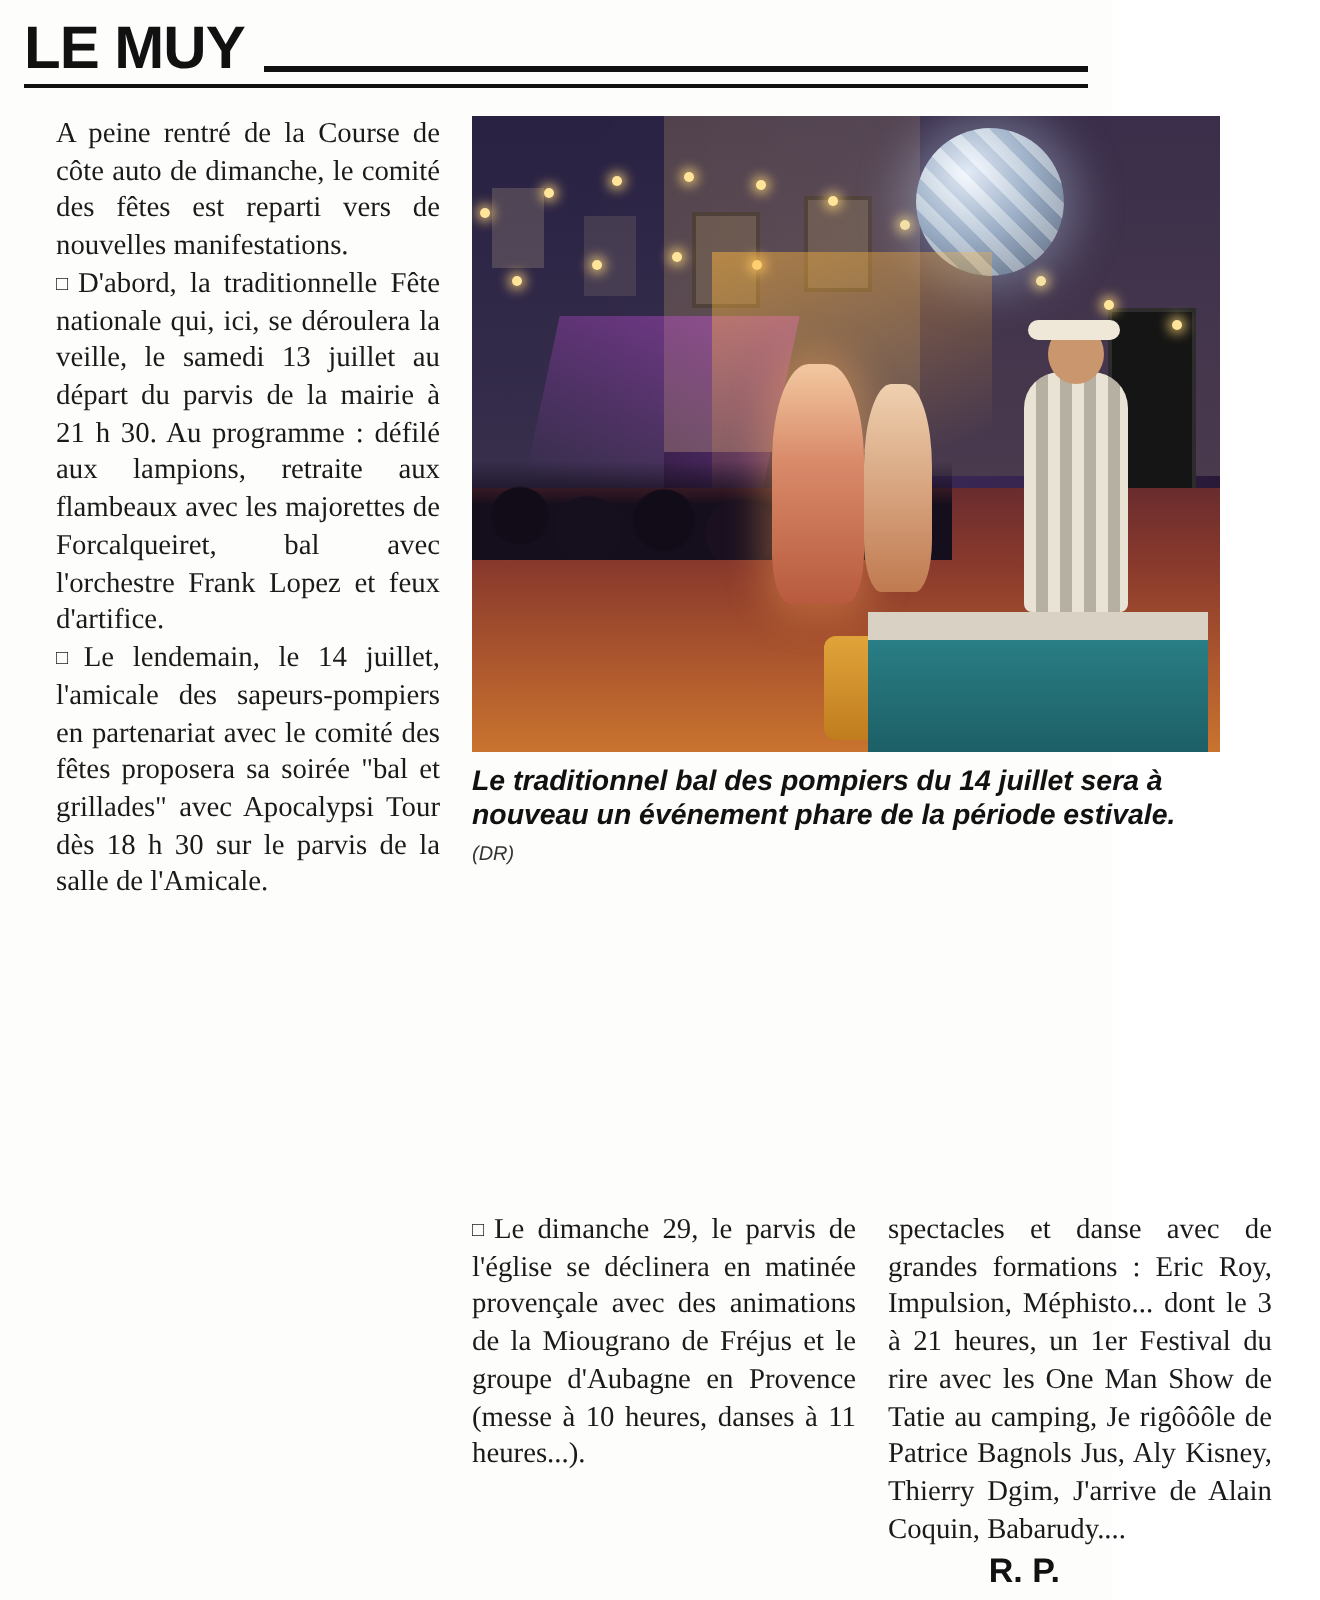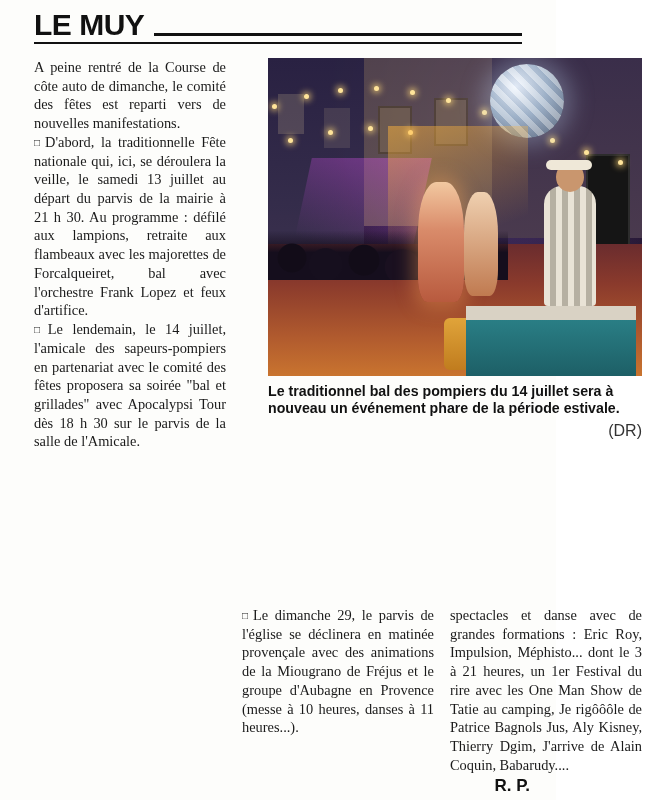--- a/index.html
+++ b/index.html
@@ -12,21 +12,21 @@
     height: 800px;
     font-family: "Liberation Serif", serif;
     color: #1a1a1a;
     overflow: hidden;
   }
   .page {
     position: relative;
     width: 556px;
     height: 800px;
     box-sizing: border-box;
-    padding: 0 34px;
+    padding: 0 12px;
     background: #fdfdfb;
   }
   
   .rubric-row {
     display: flex;
     align-items: flex-end;
     padding-top: 10px;
   }
   .rubric {
     font-family: "Liberation Sans", sans-serif;
@@ -66,62 +66,63 @@
   }
   .col {
     position: absolute;
     top: 0;
     width: 192px;
     font-size: 14.4px;
     line-height: 1.30;
     text-align: justify;
     text-justify: inter-word;
     hyphens: auto;
+    margin-left: 16px;
   }
   #col1 { left: 0; }
   #col2 { left: 208px; }
   #col3 { left: 416px; }
   .col p {
     margin: 0 0 0 0;
   }
   .col p + p { margin-top: 0px; }
   .bullet::before {
     content: "\25A1";
     font-size: 10px;
     vertical-align: 1px;
     margin-right: 2px;
   }
   
   .photo-block {
     position: absolute;
-    left: 234px;
+    left: 224px;
     top: 0;
     width: 374px;
+    font-style: italic;
   }
   .photo {
     position: relative;
     width: 374px;
     height: 318px;
     overflow: hidden;
     background: #1a1228;
   }
   .caption {
     font-family: "Liberation Sans", sans-serif;
     font-weight: bold;
     font-size: 14.2px;
     line-height: 1.22;
     color: #111;
     margin-top: 7px;
     width: 374px;
   }
   .credit {
     font-family: "Liberation Sans", sans-serif;
-    font-size: 16px;
+    font-size: 10px;
     color: #333;
-    text-align: right;
     margin-top: 4px;
     width: 374px;
   }
   .signature {
     position: absolute;
     right: 26px;
     bottom: 4px;
     font-family: "Liberation Sans", sans-serif;
     font-weight: bold;
     font-size: 17px;

